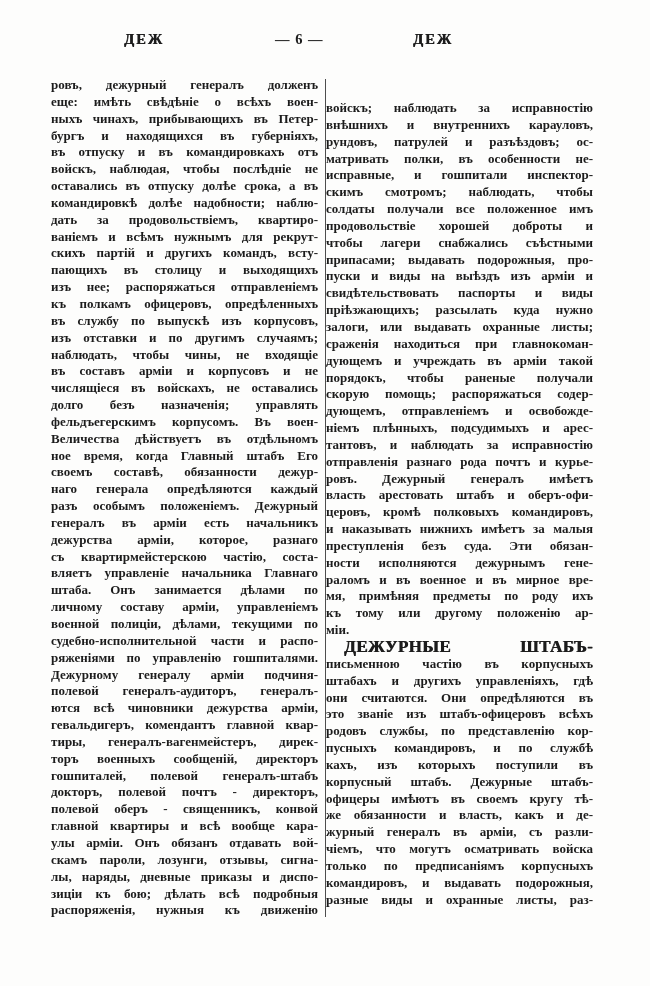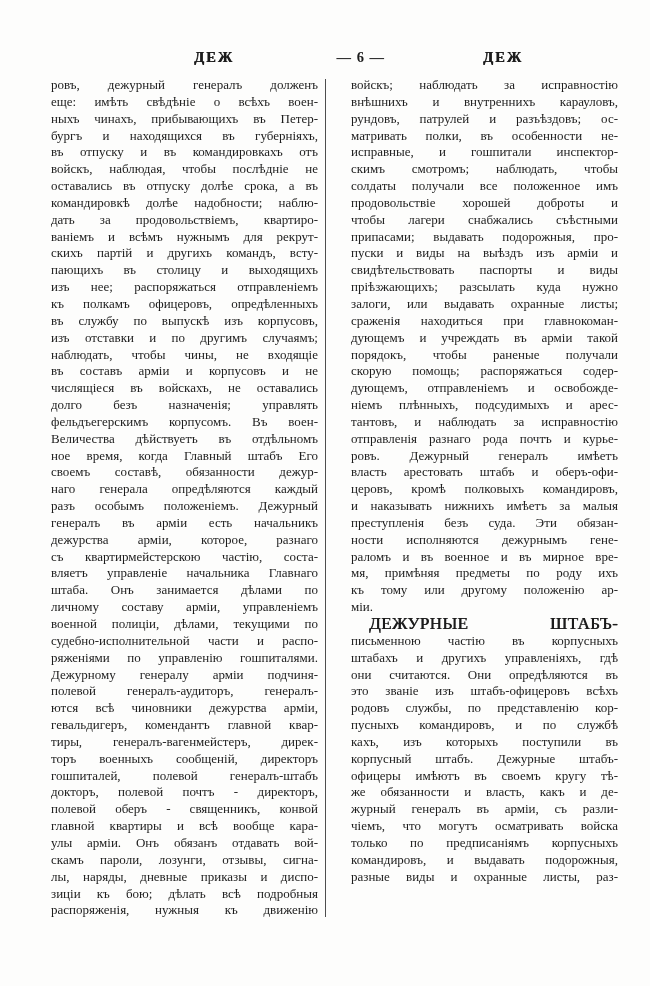--- a/index.html
+++ b/index.html
@@ -13,46 +13,46 @@
     height: 986px;
     margin: 0 auto;
     background: var(--paper, #fdfdfc);
     color: var(--ink, #1c1c1c);
     font-family: "Liberation Serif", "DejaVu Serif", serif;
     overflow: hidden;
   }
   
   .running-head span {
     position: absolute;
-    top: 48px;
+    top: 30px;
     width: 110px;
-    text-align: right;
+    text-align: left;
     font-weight: bold;
     font-size: 14.5px;
     line-height: 18px;
   }
   .catchword {
     letter-spacing: 2px;
     text-shadow: 0.5px 0 currentColor;
   }
   .catchword-left  { left: 124px; }
   .page-number     { left: 275px; letter-spacing: 1px; }
   .catchword-right { left: 413px; }
   
   .col {
     position: absolute;
     top: 77px;
     width: 267px;
     height: 845px;
-    font-weight: normal;
+    font-weight: bold;
     font-size: 13px;
     line-height: 16.85px;
   }
   .col-left  { left: 51px; }
-  .col-right { left: 351px; }
+  .col-right { left: 326px; margin-top: 23px; }
   .divider {
     position: absolute;
     left: 325px;
     top: 79px;
     width: 1px;
     height: 838px;
     background: #2e2e2e;
     opacity: 0.85;
   }
   .line {

